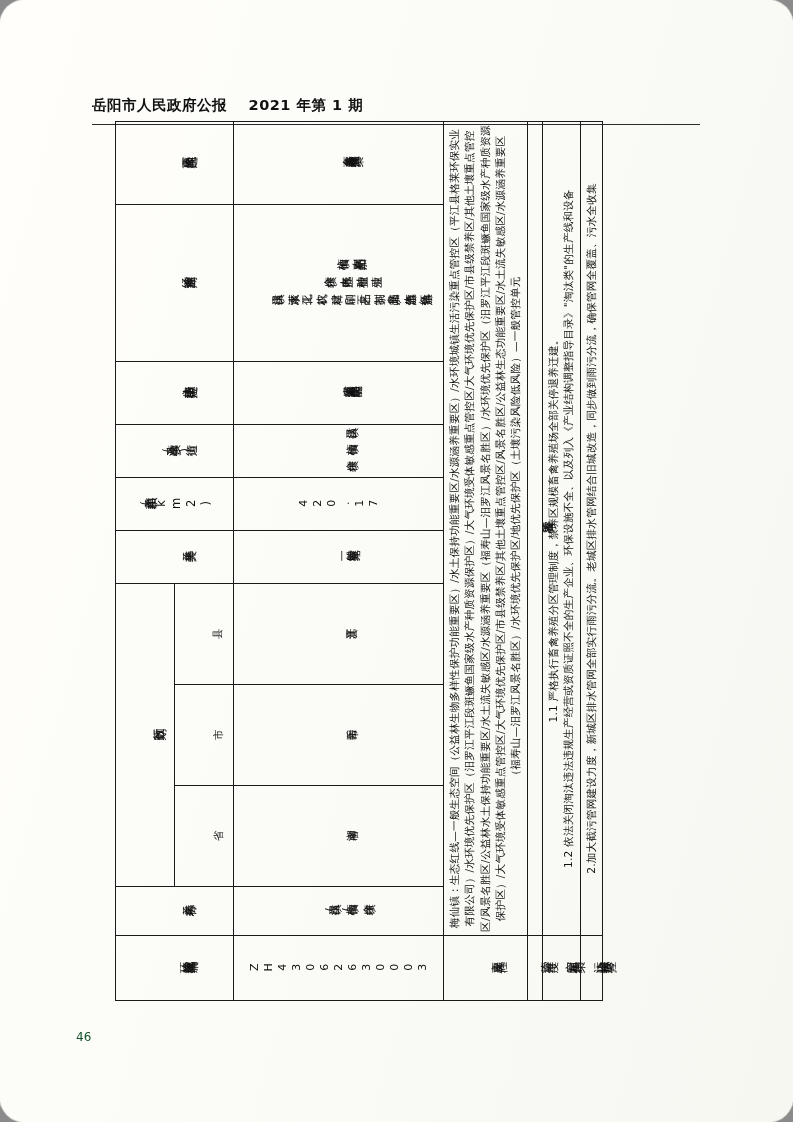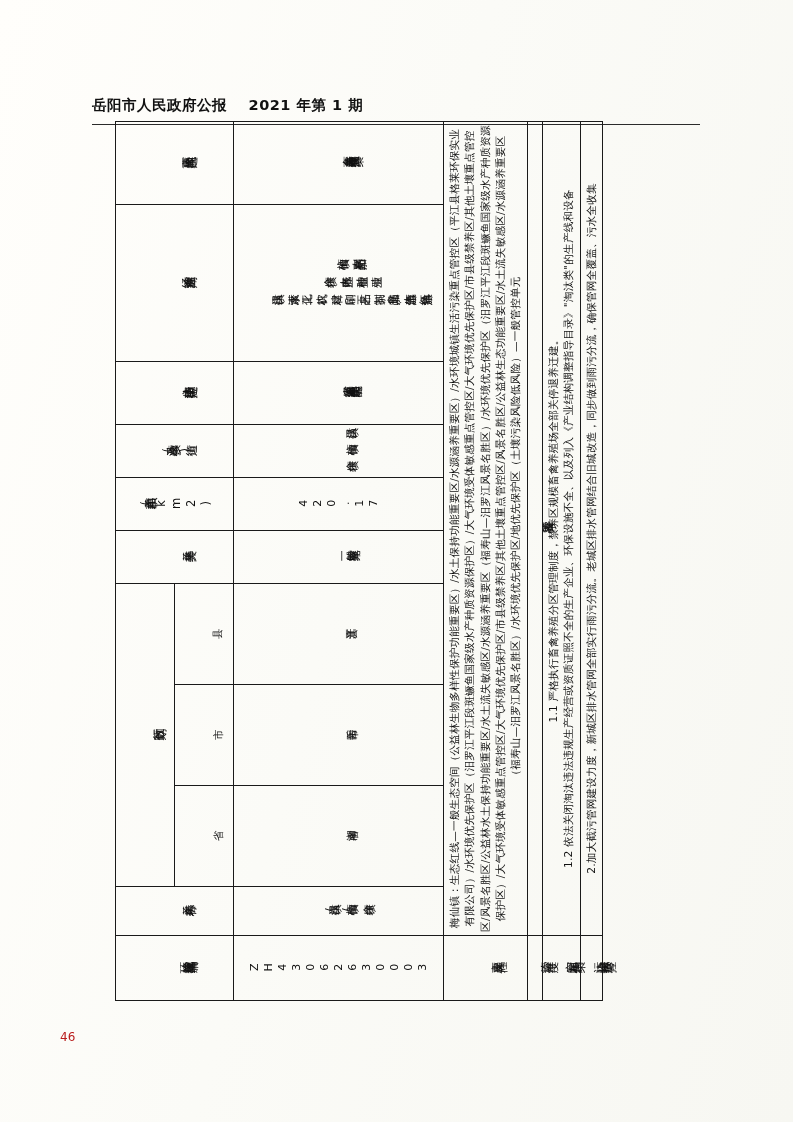--- a/index.html
+++ b/index.html
@@ -10,20 +10,21 @@
   body {
     font-family: "DejaVu Sans", "Liberation Sans", sans-serif;
   }
   .page {
     position: relative;
     width: 793px;
     height: 1122px;
     background: #fdfdfb;
     overflow: hidden;
     box-shadow: 0 0 0 1px #cfcfc8;
+    border-radius: 25px;
   }
   
   .paper-tint {
     position: absolute;
     inset: 0;
     background: linear-gradient(105deg, #fffefb 0%, #fbfbf7 45%, #f7f7f2 100%);
     pointer-events: none;
   }
   .header {
     position: absolute;
@@ -42,24 +43,24 @@
   .header-rule {
     position: absolute;
     top: 124px;
     left: 92px;
     width: 608px;
     height: 1px;
     background: #2b2b2b;
   }
   .page-num {
     position: absolute;
-    left: 60px;
+    left: 76px;
     top: 1030px;
     font-size: 12px;
-    color: #b91c1c;
+    color: #14532d;
   }
 
   
   .table-area {
     position: absolute;
     left: 0;
     top: 0;
     width: 793px;
     height: 1122px;
   }

